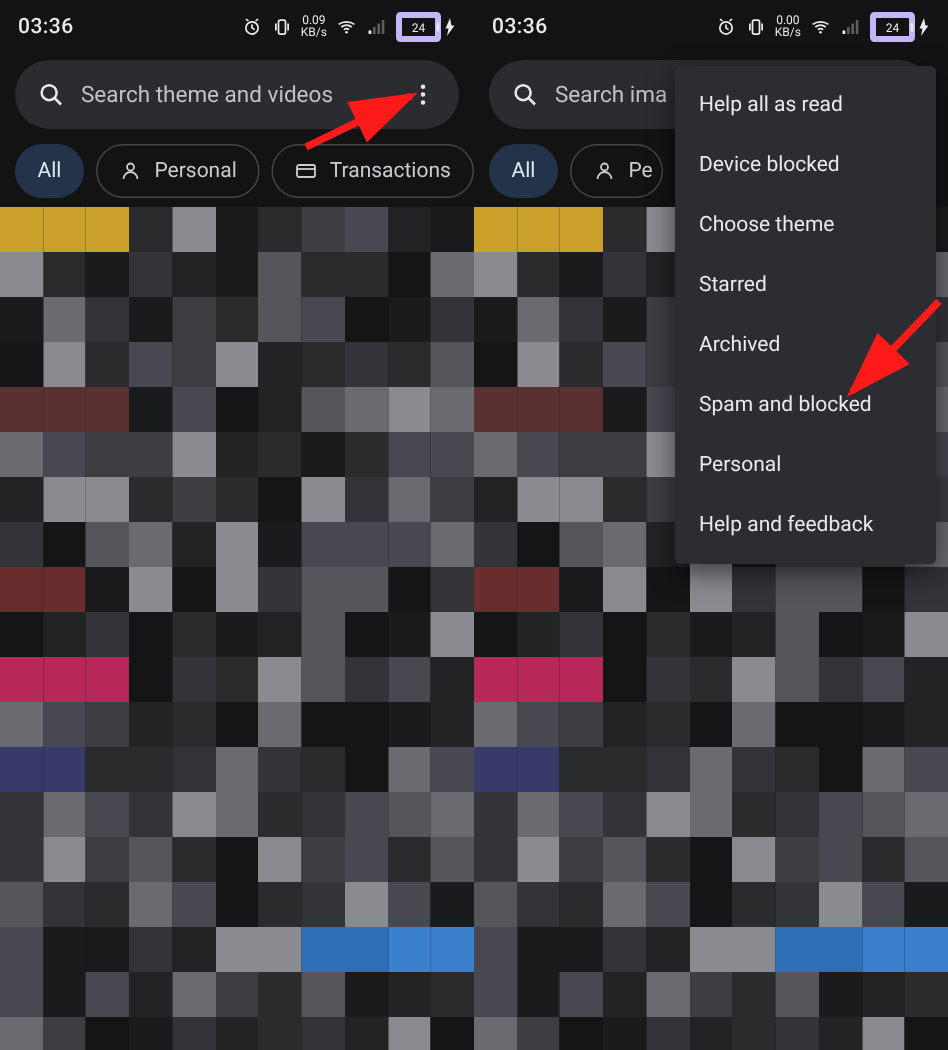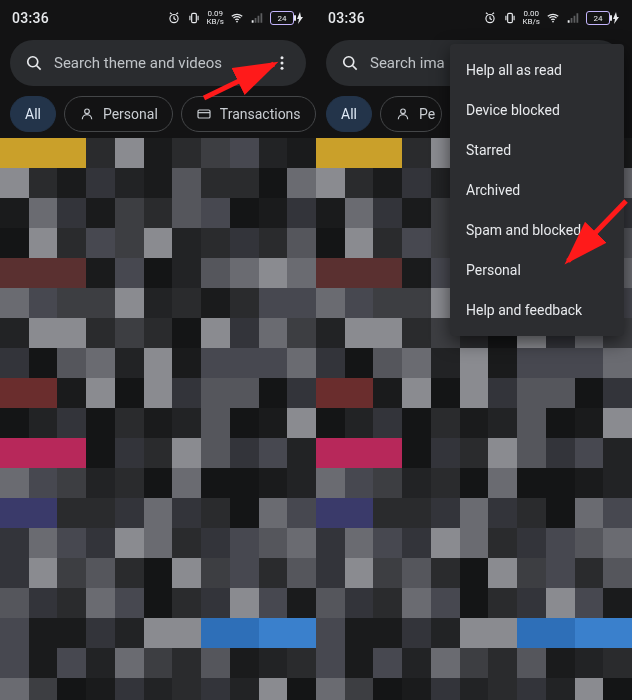--- a/index.html
+++ b/index.html
@@ -7,21 +7,21 @@
 .phone{position:absolute;top:0;width:316px;height:700px;background:#131314;overflow:hidden}
 .phone.left{left:0}
 .phone.right{left:316px}
 
 
 .statusbar{height:32px;padding:2px 12px 0 12px;display:flex;align-items:center;justify-content:space-between;color:#e8eaed}
 .clock{font-size:14px;font-weight:500;letter-spacing:.3px}
 .tray{display:flex;align-items:center;gap:6px;font-size:10px}
 .kbs{display:flex;flex-direction:column;align-items:center;line-height:8px;font-size:8px}
 .batt{display:inline-flex;align-items:center;gap:2px}
-.batt-box{width:22px;height:12px;border:1px solid #c4b5fd;border-radius:3px;display:inline-flex;align-items:center;justify-content:center;font-size:8px;position:relative}
+.batt-box{width:22px;height:12px;border:4px solid #c4b5fd;border-radius:3px;display:inline-flex;align-items:center;justify-content:center;font-size:8px;position:relative}
 .batt-box:after{content:"";position:absolute;right:-3px;top:3px;width:2px;height:6px;background:#e8eaed;border-radius:1px}
 .ico{width:14px;height:14px;display:inline-block}
 
 
 .searchrow{margin:6px 10px 10px 10px;height:46px;background:#2a2c2f;border-radius:28px;display:flex;align-items:center;padding:0 8px 0 14px}
 .searchrow .placeholder{flex:1;color:#bfc3c7;font-size:15px;margin-left:10px;white-space:nowrap;overflow:hidden;text-overflow:ellipsis}
 .more-btn{width:32px;height:32px;border-radius:16px;display:flex;align-items:center;justify-content:center;position:relative}
 
 
 .chips{display:flex;gap:8px;padding:0 10px 10px 10px}
@@ -612,20 +612,21 @@
           <div style="background: rgb(51, 52, 58);"></div>
           <div style="background: rgb(34, 35, 37);"></div>
           <div style="background: rgb(138, 139, 144);"></div>
           <div style="background: rgb(20, 21, 22);"></div>
         </div>
   </div>
 
   <div class="menu">
     <div class="menu-item">Help all as read</div>
     <div class="menu-item">Device blocked</div>
+    <div class="menu-item">Choose theme</div>
     <div class="menu-item">Starred</div>
     <div class="menu-item">Archived</div>
     <div class="menu-item">Spam and blocked</div>
     <div class="menu-item">Personal</div>
     <div class="menu-item">Help and feedback</div>
   </div>
 
   <div class="arrow" style="left:238px;top:195px">
     <svg width="80" height="80" viewBox="0 0 80 80">
           <defs>

